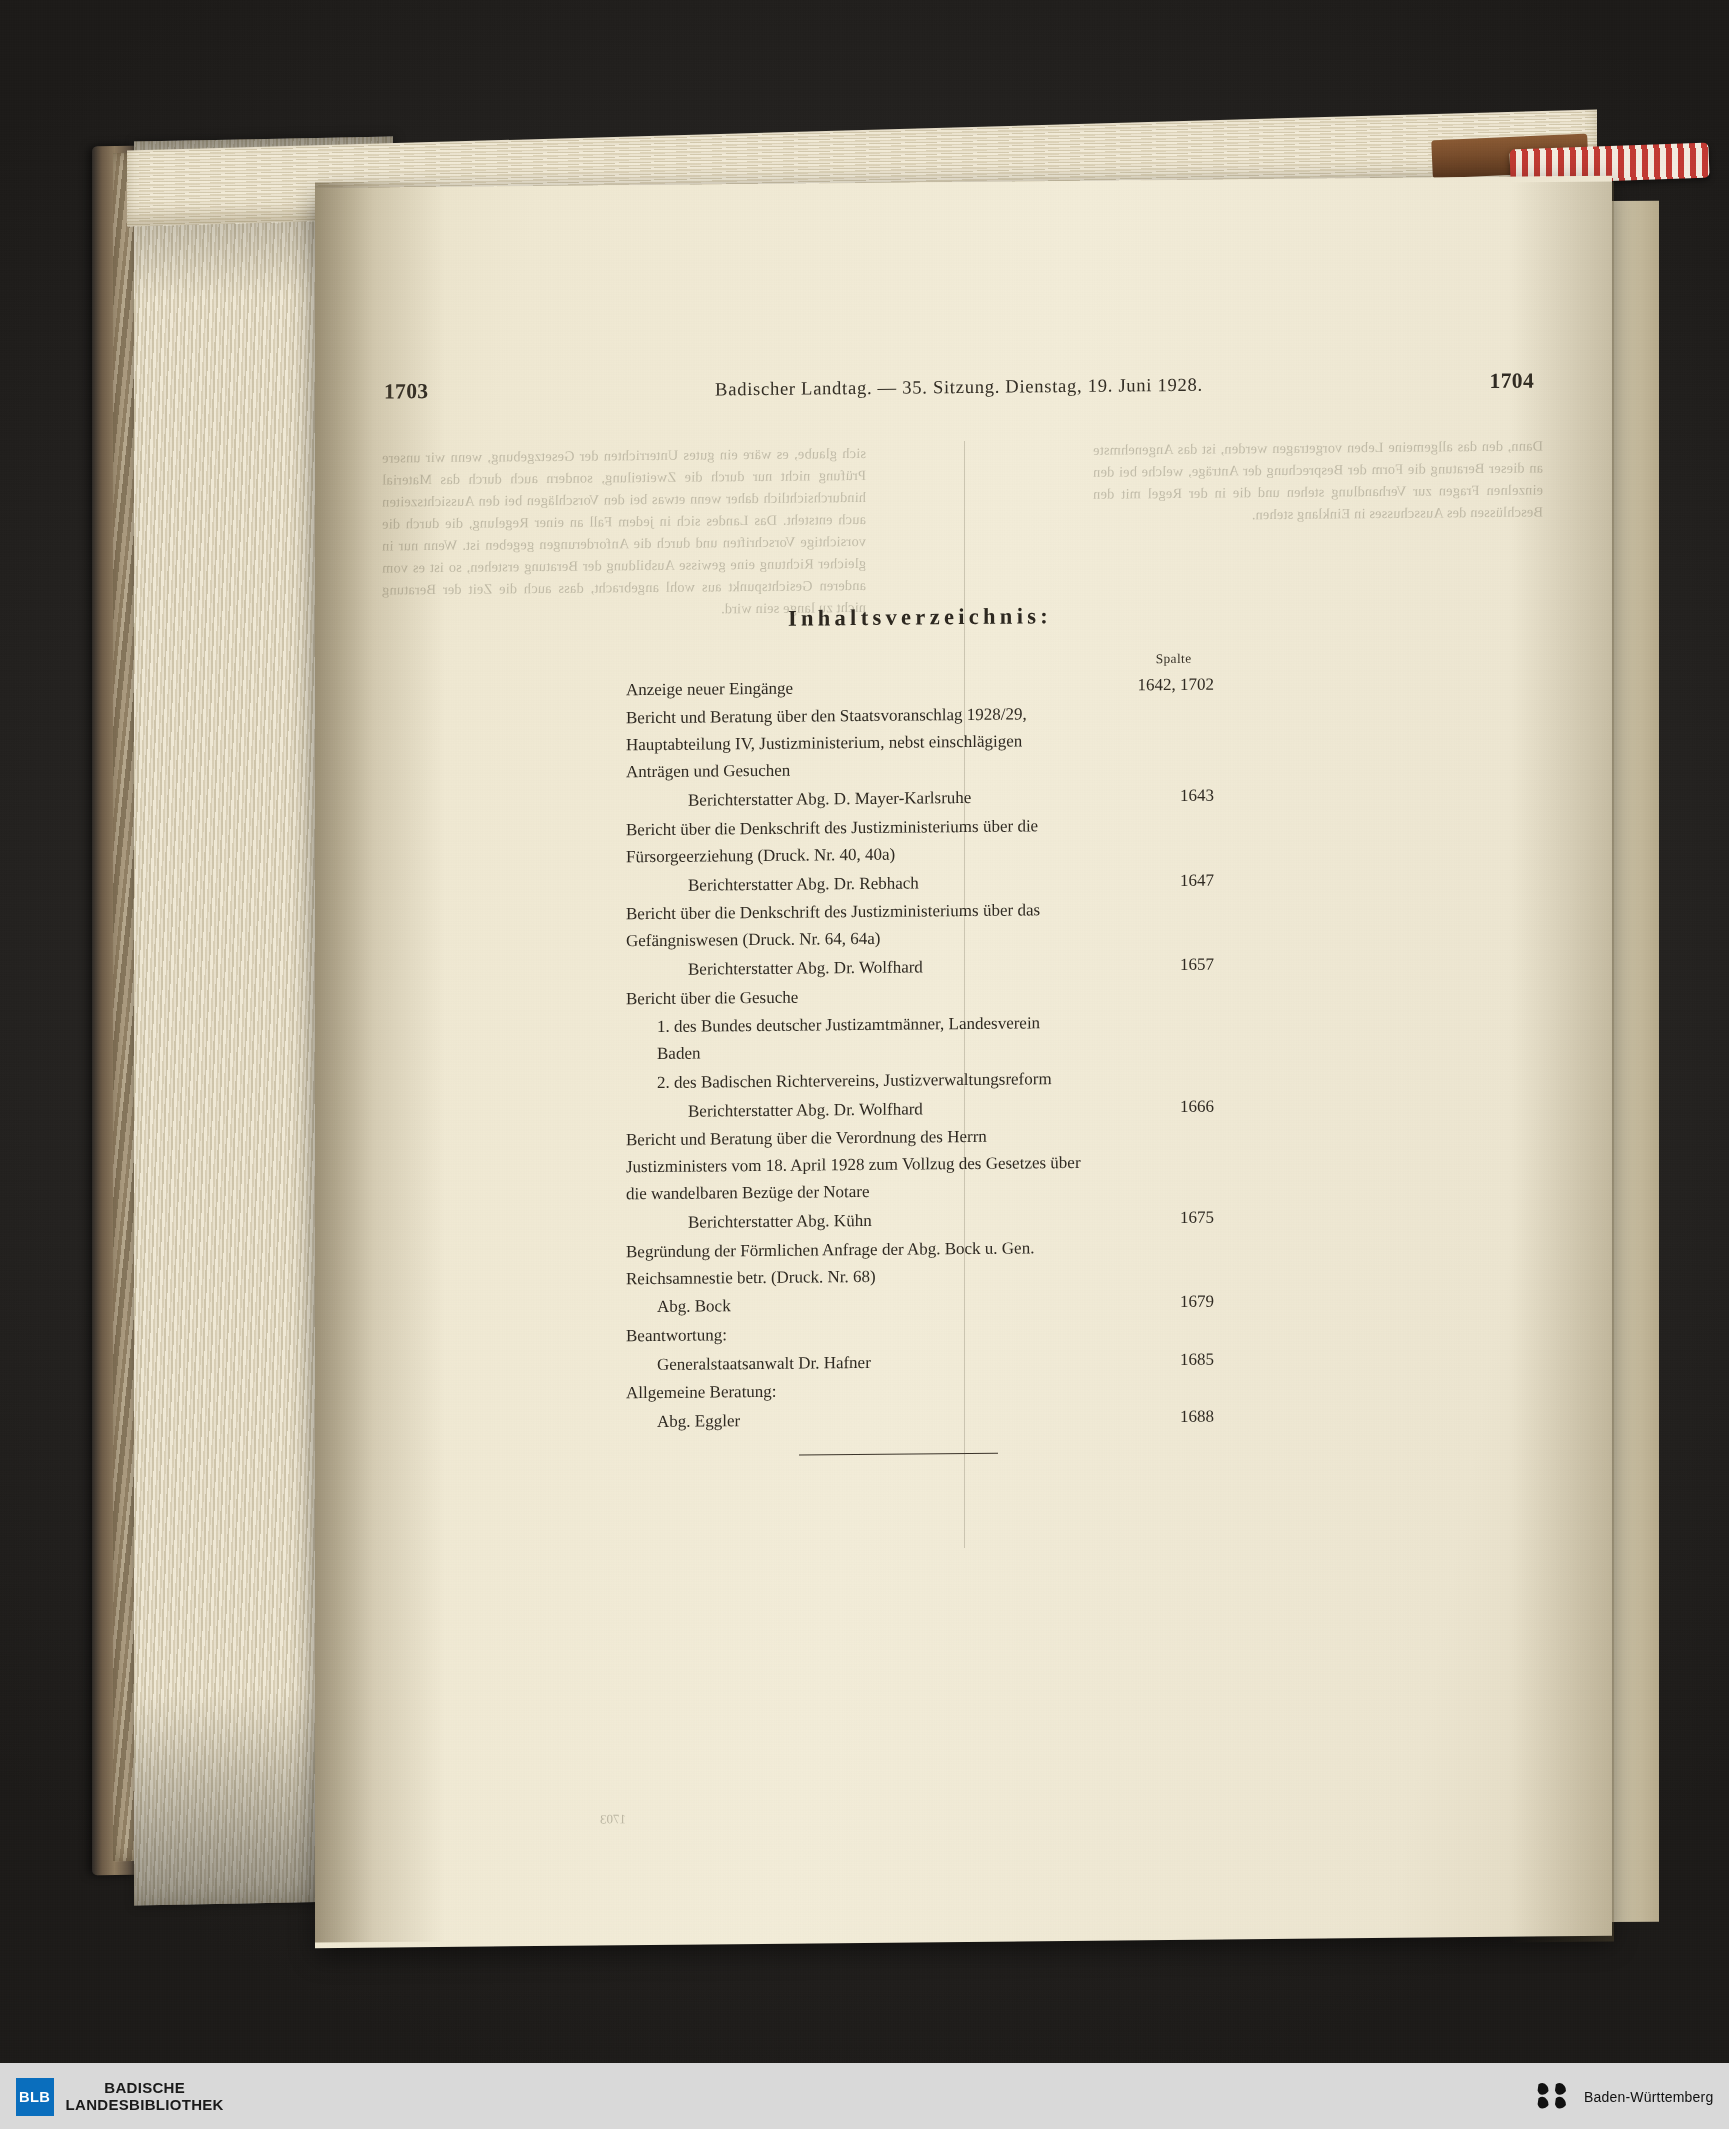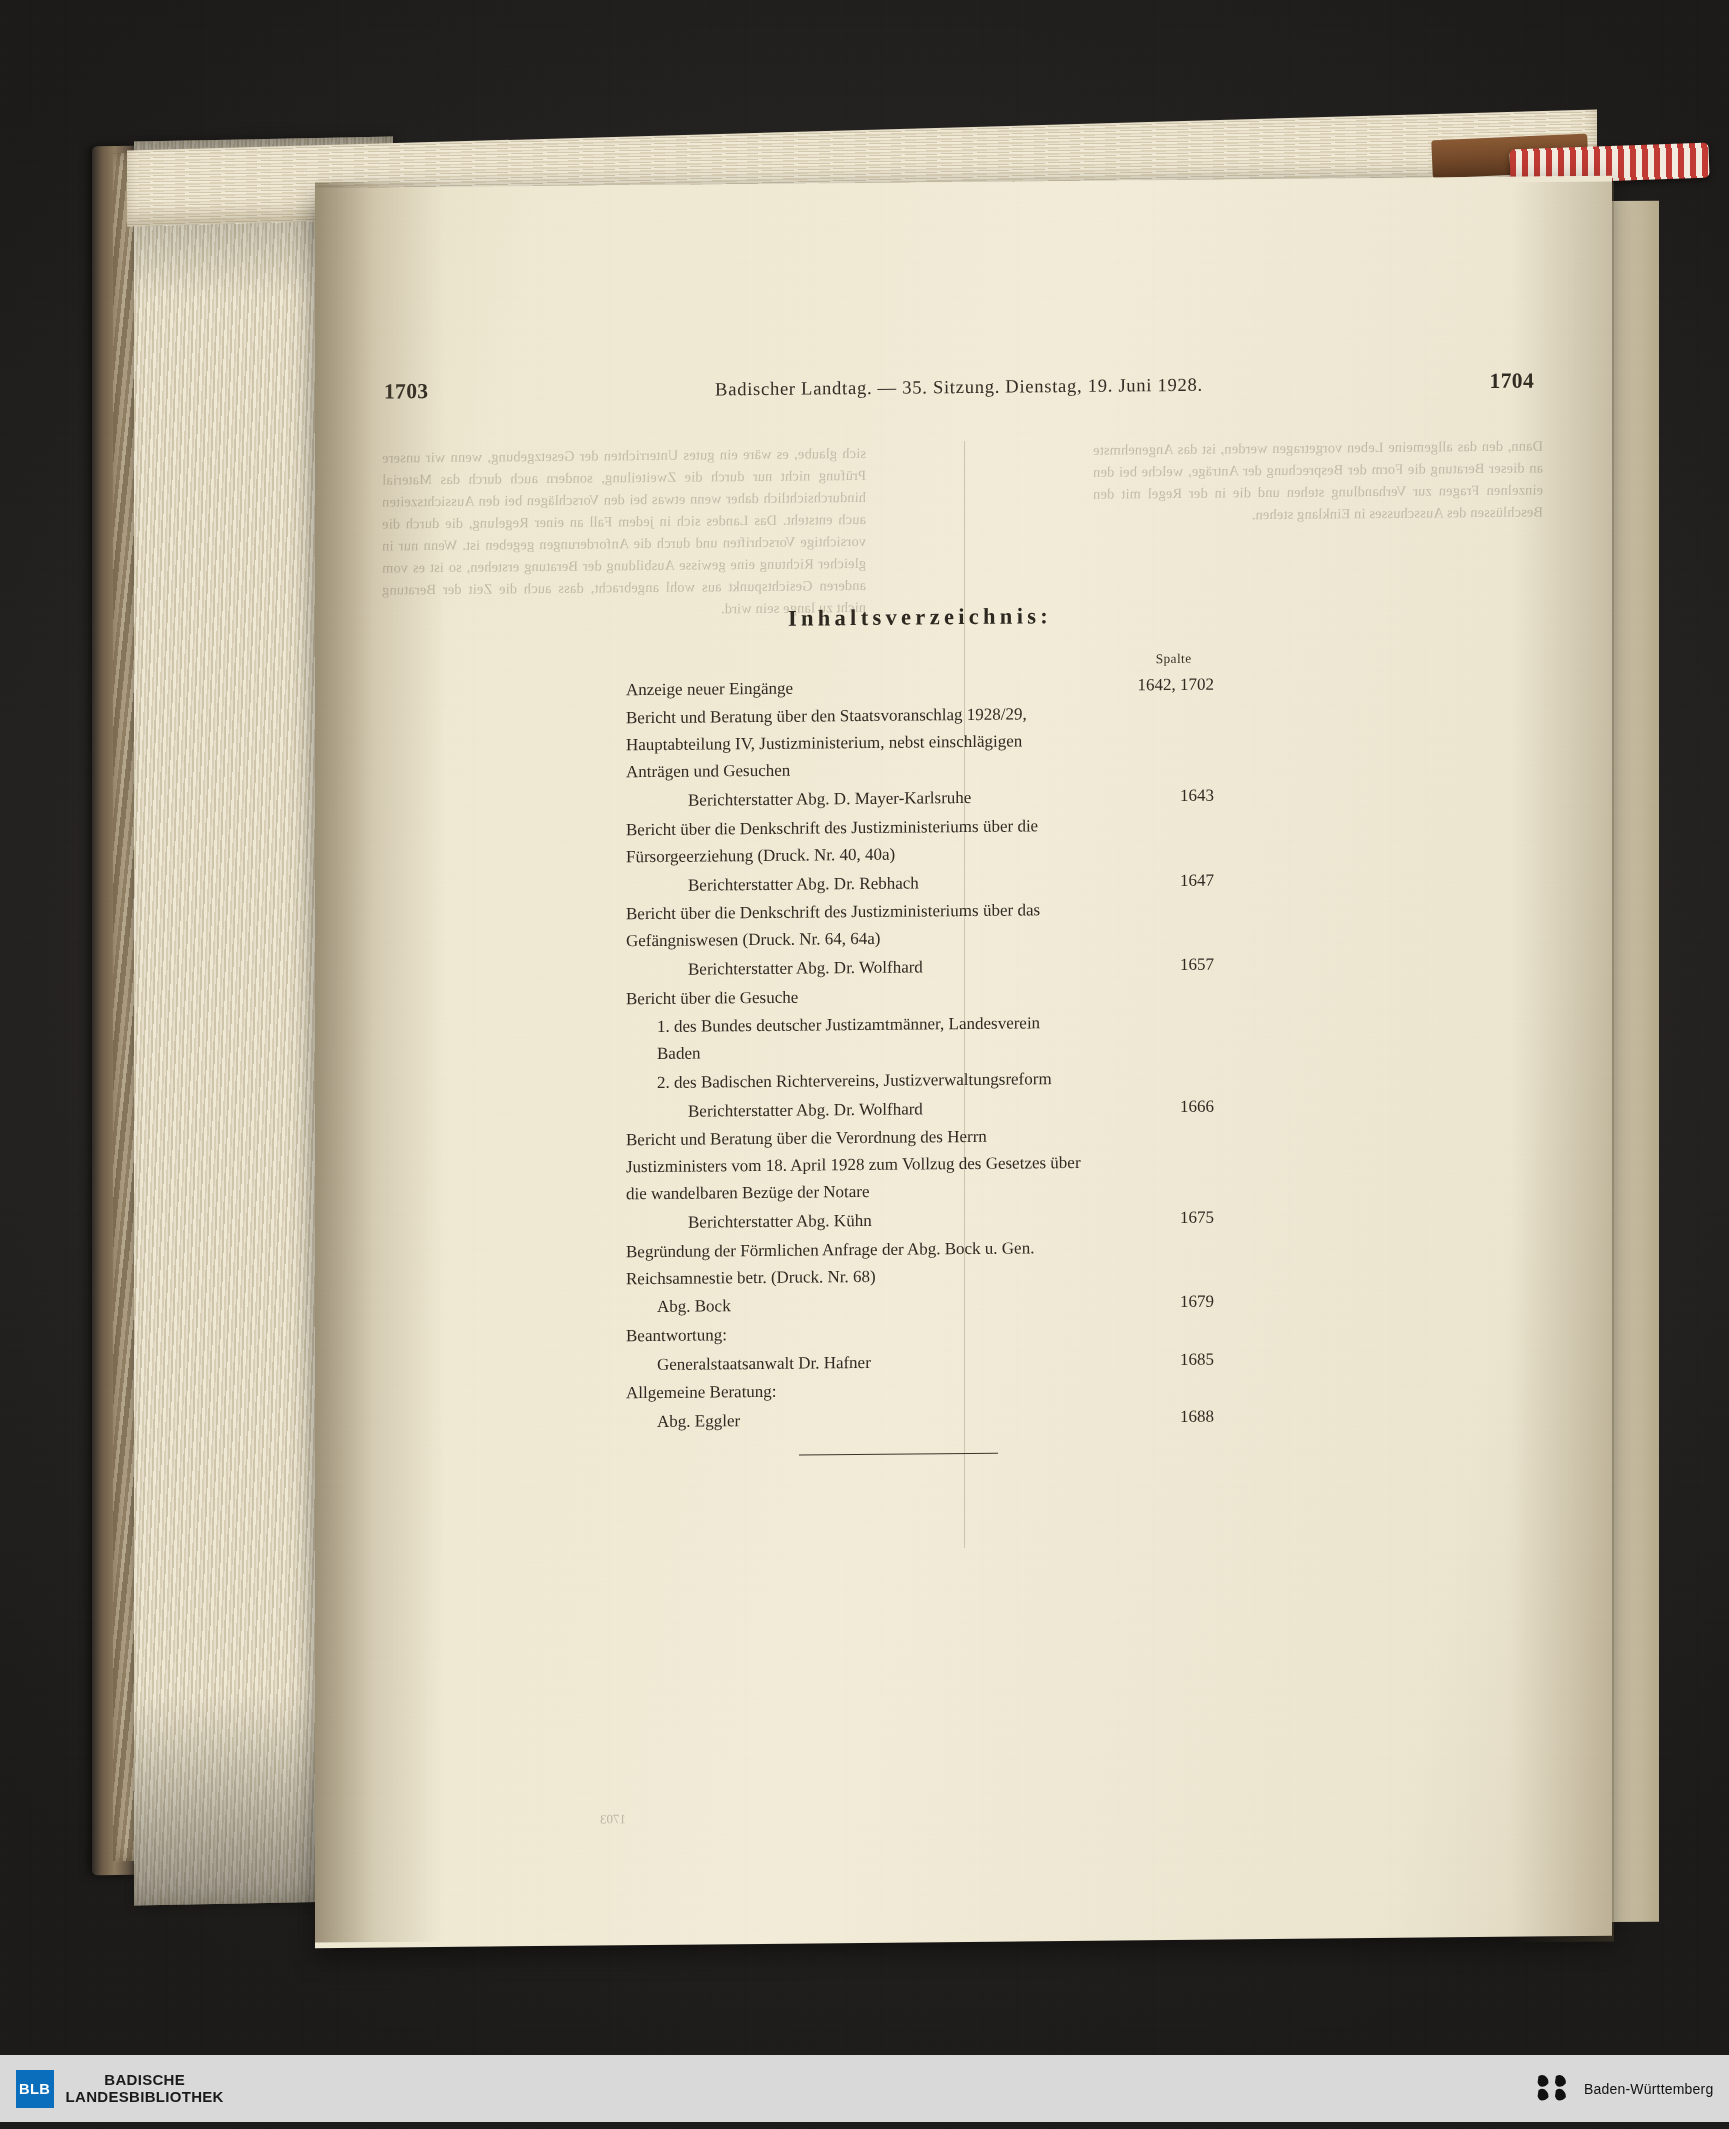--- a/index.html
+++ b/index.html
@@ -244,21 +244,21 @@
     position: absolute;
     left: 285px; top: 1626px;
     font-size: 13px;
     color: rgba(86,82,66,.35);
     transform: scaleX(-1);
   }
 
   
   #footer-bar {
     position: absolute;
-    left: 0; bottom: 8px;
+    left: 0; bottom: 0;
     width: 1729px; height: 67px;
     background: #d9d9d9;
     display: flex;
     align-items: center;
     justify-content: space-between;
     padding: 0 15.6px;
     box-sizing: border-box;
   }
   .brand-left { display: flex; align-items: center; gap: 12px; }
   .blb-logo {

